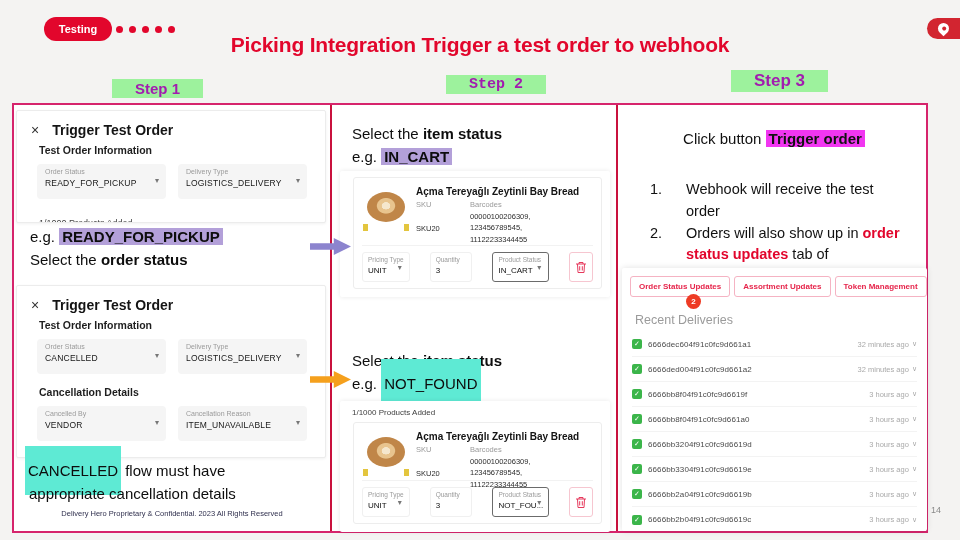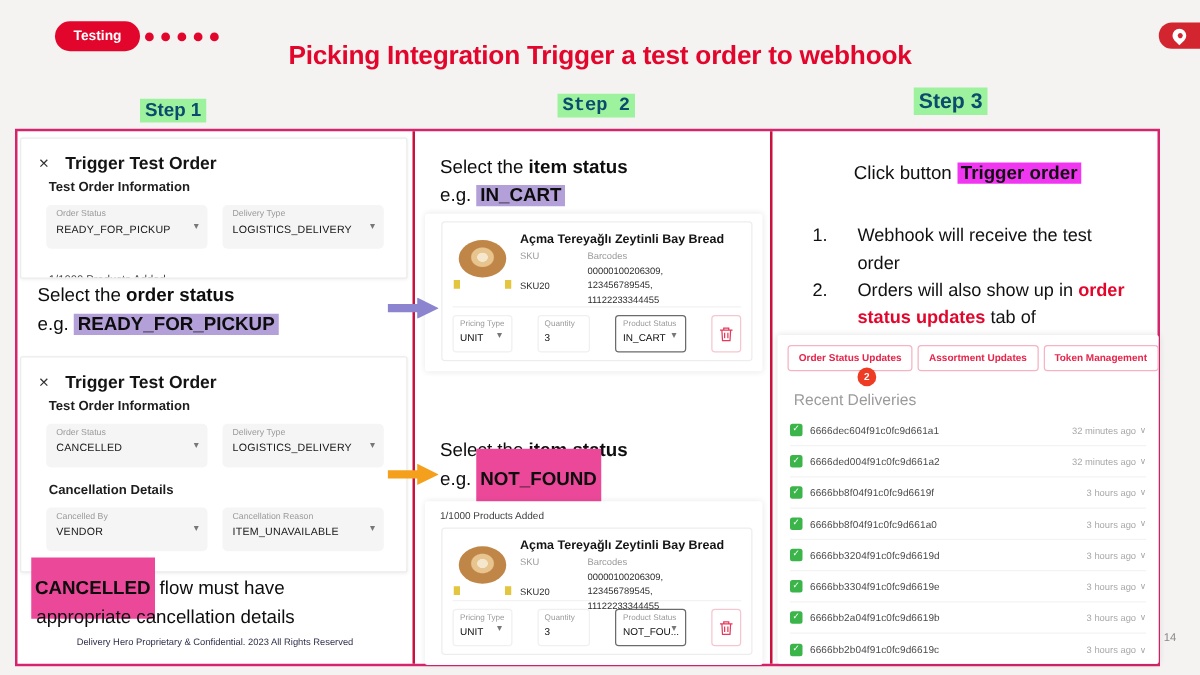--- a/index.html
+++ b/index.html
@@ -8,21 +8,21 @@
 
   
   .badge { position:absolute; left:44px; top:17px; width:68px; height:24px; background:#e2062c; border-radius:13px; color:#fff; font-weight:bold; font-size:11px; display:flex; align-items:center; justify-content:center; }
   .dots { position:absolute; left:116px; top:26px; display:flex; gap:6px; }
   .dot { width:7px; height:7px; border-radius:50%; background:#e2062c; }
   .title { position:absolute; left:0; right:0; top:33px; text-align:center; color:#e2062c; font-size:21px; font-weight:bold; letter-spacing:-0.2px; }
   .logo-tab { position:absolute; right:0; top:18px; width:33px; height:21px; background:#d22530; border-radius:11px 0 0 11px; display:flex; align-items:center; justify-content:center; }
   .logo-glyph { width:11px; height:11px; background:#fff; border-radius:50% 50% 50% 0; transform:rotate(-45deg); position:relative; }
   .logo-glyph::after { content:""; position:absolute; left:3.5px; top:3.5px; width:4px; height:4px; border-radius:50%; background:#d22530; }
 
-  .step-label { position:absolute; background:#9df29d; color:#0c4a6e; font-weight:bold; padding:1px 4px; font-size:15px; }
+  .step-label { position:absolute; background:#9df29d; color:#a21caf; font-weight:bold; padding:1px 23px; font-size:15px; }
   .step-label.s2 { font-size:15px;font-family:Liberation Mono, monospace; }
   .step-label.s3 { font-size:17px; }
 
   
   .main-box { position:absolute; left:12px; top:103px; width:916px; height:430px; background:#fff; border:2px solid #d6246c; }
   .divider { position:absolute; top:0; bottom:0; width:2px; background:#c9113d; }
   .d1 { left:316px; } .d2 { left:602px; }
 
   
   .shot { position:absolute; background:#fff; border:1px solid #ececec; border-radius:2px; box-shadow:0 1px 3px rgba(0,0,0,0.06); overflow:hidden; }
@@ -36,21 +36,21 @@
   .dlg-fields { display:flex; gap:12px; padding:0 14px 0 20px; }
   .dd { width:129px; height:35px; background:#f5f5f5; border-radius:4px; padding:4px 8px; position:relative; }
   .dd-label { font-size:7px; color:#9a9a9a; }
   .dd-value { font-size:8.5px; color:#161616; margin-top:3px; letter-spacing:0.2px; white-space:nowrap; }
   .dd-caret { position:absolute; right:7px; top:12px; font-size:8px; color:#777; }
   .clip-line { position:absolute; left:22px; bottom:0; height:4px; overflow:hidden; font-size:9px; color:#444; }
 
   .note { position:absolute; font-size:15px; line-height:1.55; color:#0d0d0d; }
   .b { font-weight:bold; }
   .hl-purple { background:#b3a0d9; font-weight:bold; padding:0 3px; }
-  .hl-orange { background:#ec4899; font-weight:bold; padding:16px 3px; }
+  .hl-orange { background:#5eead4; font-weight:normal; padding:16px 3px; }
   .hl-magenta { background:#f136f1; font-weight:bold; padding:0 3px; }
   .red-bold { color:#e2062c; font-weight:bold; }
 
   .footer { position:absolute; left:2px; top:404px; width:312px; text-align:center; font-size:7.5px; color:#30304e; }
 
   
   .pcard-outer { position:absolute; left:326px; width:270px; background:#fff; box-shadow:0 0 5px rgba(0,0,0,0.09); border-radius:2px; }
   .po1 { top:66px; height:126px; }
   .po2 { top:296px; height:131px; }
   .counter { font-size:8px; color:#3d3d3d; padding:7px 0 0 12px; }
@@ -140,22 +140,22 @@
       <div class="dd">
         <div class="dd-label">Delivery Type</div>
         <div class="dd-value">LOGISTICS_DELIVERY</div>
         <span class="dd-caret">▾</span>
       </div>
     </div>
     <div class="clip-line">1/1000 Products Added</div>
   </div>
 
   <div class="note" style="left:16px; top:120px;">
+    <div><span>e.g. </span><span class="hl-purple">READY_FOR_PICKUP</span></div>
     <div><span>Select the </span><span class="b">order status</span></div>
-    <div><span>e.g. </span><span class="hl-purple">READY_FOR_PICKUP</span></div>
   </div>
 
   <div class="shot shot2">
     <div class="dlg-head">
       <span class="dlg-close">×</span>
       <span class="dlg-title">Trigger Test Order</span>
     </div>
     <div class="dlg-section">Test Order Information</div>
     <div class="dlg-fields">
       <div class="dd">

